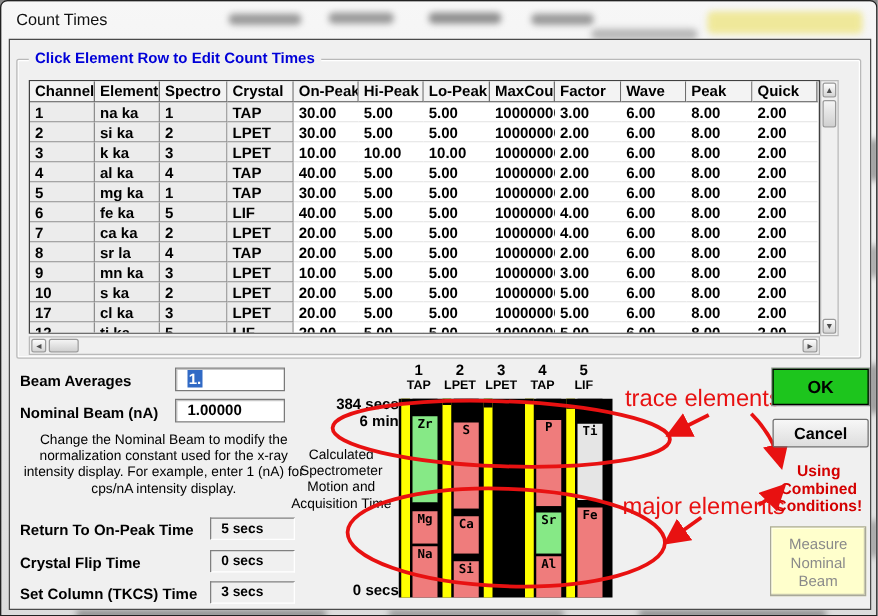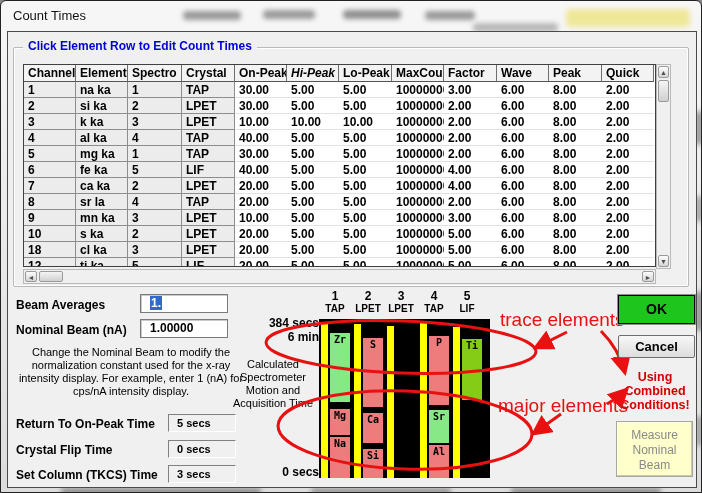--- a/index.html
+++ b/index.html
@@ -99,21 +99,21 @@
   <div class="groupbox"></div>
   <div class="groupbox-title">Click Element Row to Edit Count Times</div>
 
   <div class="grid" id="grid">
       <div class="trow head">
         <div class="tcell th" style="width: 52px;">Channel</div>
         <div class="tcell th" style="width: 52px;">Element</div>
         <div class="tcell th" style="width: 54px;">Spectro</div>
         <div class="tcell th" style="width: 53px;">Crystal</div>
         <div class="tcell th" style="width: 52px;">On-Peak</div>
-        <div class="tcell th" style="width: 52px; font-style: italic;">Hi-Peak</div>
+        <div class="tcell th" style="width: 52px;">Hi-Peak</div>
         <div class="tcell th" style="width: 53px;">Lo-Peak</div>
         <div class="tcell th" style="width: 52px;">MaxCoun</div>
         <div class="tcell th" style="width: 53px;">Factor</div>
         <div class="tcell th" style="width: 52px;">Wave</div>
         <div class="tcell th" style="width: 53px;">Peak</div>
         <div class="tcell th" style="width: 52px;">Quick</div>
       </div>
       <div class="trow">
         <div class="tcell fixed" style="width: 52px;">1</div>
         <div class="tcell fixed" style="width: 52px;">na ka</div>
@@ -248,21 +248,21 @@
         <div class="tcell free" style="width: 52px;">20.00</div>
         <div class="tcell free" style="width: 52px;">5.00</div>
         <div class="tcell free" style="width: 53px;">5.00</div>
         <div class="tcell free" style="width: 52px;">10000000</div>
         <div class="tcell free" style="width: 53px;">5.00</div>
         <div class="tcell free" style="width: 52px;">6.00</div>
         <div class="tcell free" style="width: 53px;">8.00</div>
         <div class="tcell free" style="width: 52px;">2.00</div>
       </div>
       <div class="trow">
-        <div class="tcell fixed" style="width: 52px;">18</div>
+        <div class="tcell fixed" style="width: 52px;">17</div>
         <div class="tcell fixed" style="width: 52px;">cl ka</div>
         <div class="tcell fixed" style="width: 54px;">3</div>
         <div class="tcell fixed" style="width: 53px;">LPET</div>
         <div class="tcell free" style="width: 52px;">20.00</div>
         <div class="tcell free" style="width: 52px;">5.00</div>
         <div class="tcell free" style="width: 53px;">5.00</div>
         <div class="tcell free" style="width: 52px;">10000000</div>
         <div class="tcell free" style="width: 53px;">5.00</div>
         <div class="tcell free" style="width: 52px;">6.00</div>
         <div class="tcell free" style="width: 53px;">8.00</div>
@@ -372,24 +372,27 @@
           <div class="seg" style="top: 77.7%; height: 1.4%; background: rgb(0, 0, 0);"></div>
           <div class="seg" style="top: 79.1%; height: 20.9%; background: rgb(239, 124, 124);">
             <div class="seg-lab">Al</div>
           </div>
         </div>
         <div class="ystrip" style="left: 134px;">
           <div class="ycap" style="height: 5.3%;"></div>
         </div>
         <div class="wbar" style="left: 143px;">
           <div class="seg" style="top: 0%; height: 12.8%; background: rgb(0, 0, 0);"></div>
-          <div class="seg" style="top: 12.8%; height: 38.2%; background: #84cc16;">
+          <div class="seg" style="top: 12.8%; height: 38.2%; background: #e5e5e5;">
             <div class="seg-lab">Ti</div>
           </div>
           <div class="seg" style="top: 51%; height: 3.5%; background: rgb(0, 0, 0);"></div>
+          <div class="seg" style="top: 54.5%; height: 45.5%; background: rgb(239, 124, 124);">
+            <div class="seg-lab">Fe</div>
+          </div>
         </div>
       </div>
   <div class="spec-head" style="left: -6px;">
         <div class="spec-num">1</div>
         <div class="spec-xtal">TAP</div>
       </div>
       <div class="spec-head" style="left: 27px;">
         <div class="spec-num">2</div>
         <div class="spec-xtal">LPET</div>
       </div>

